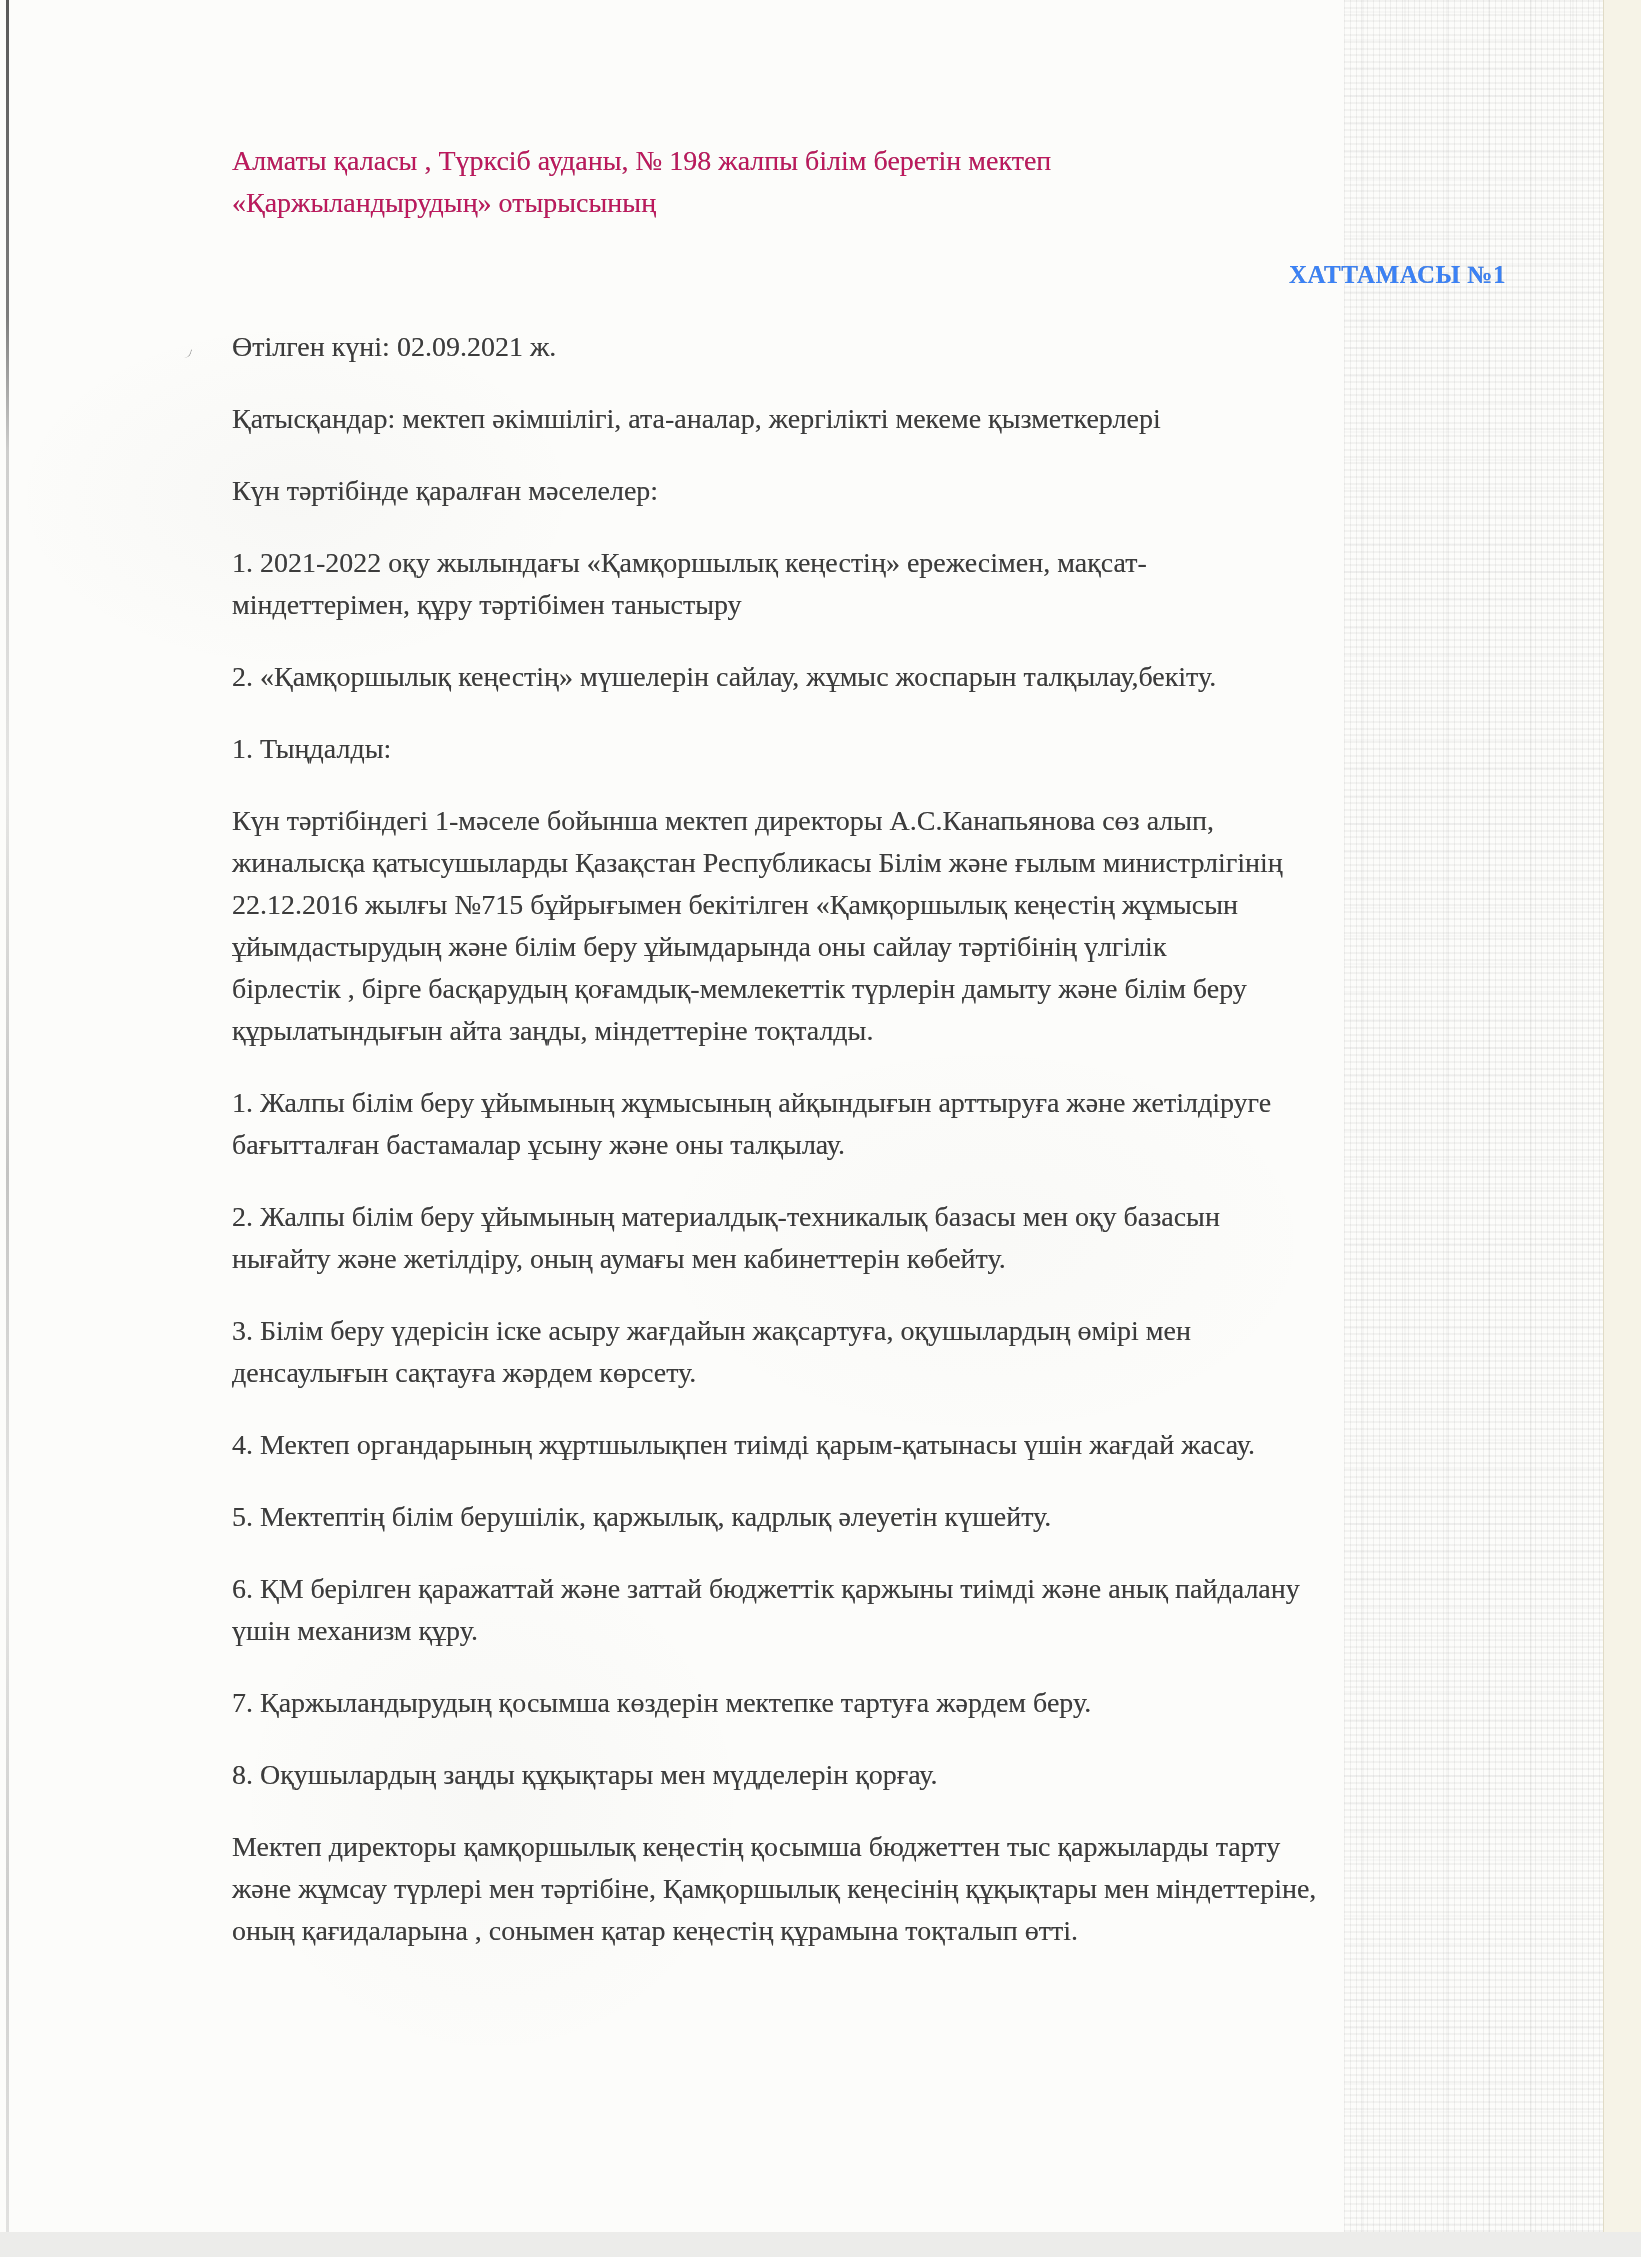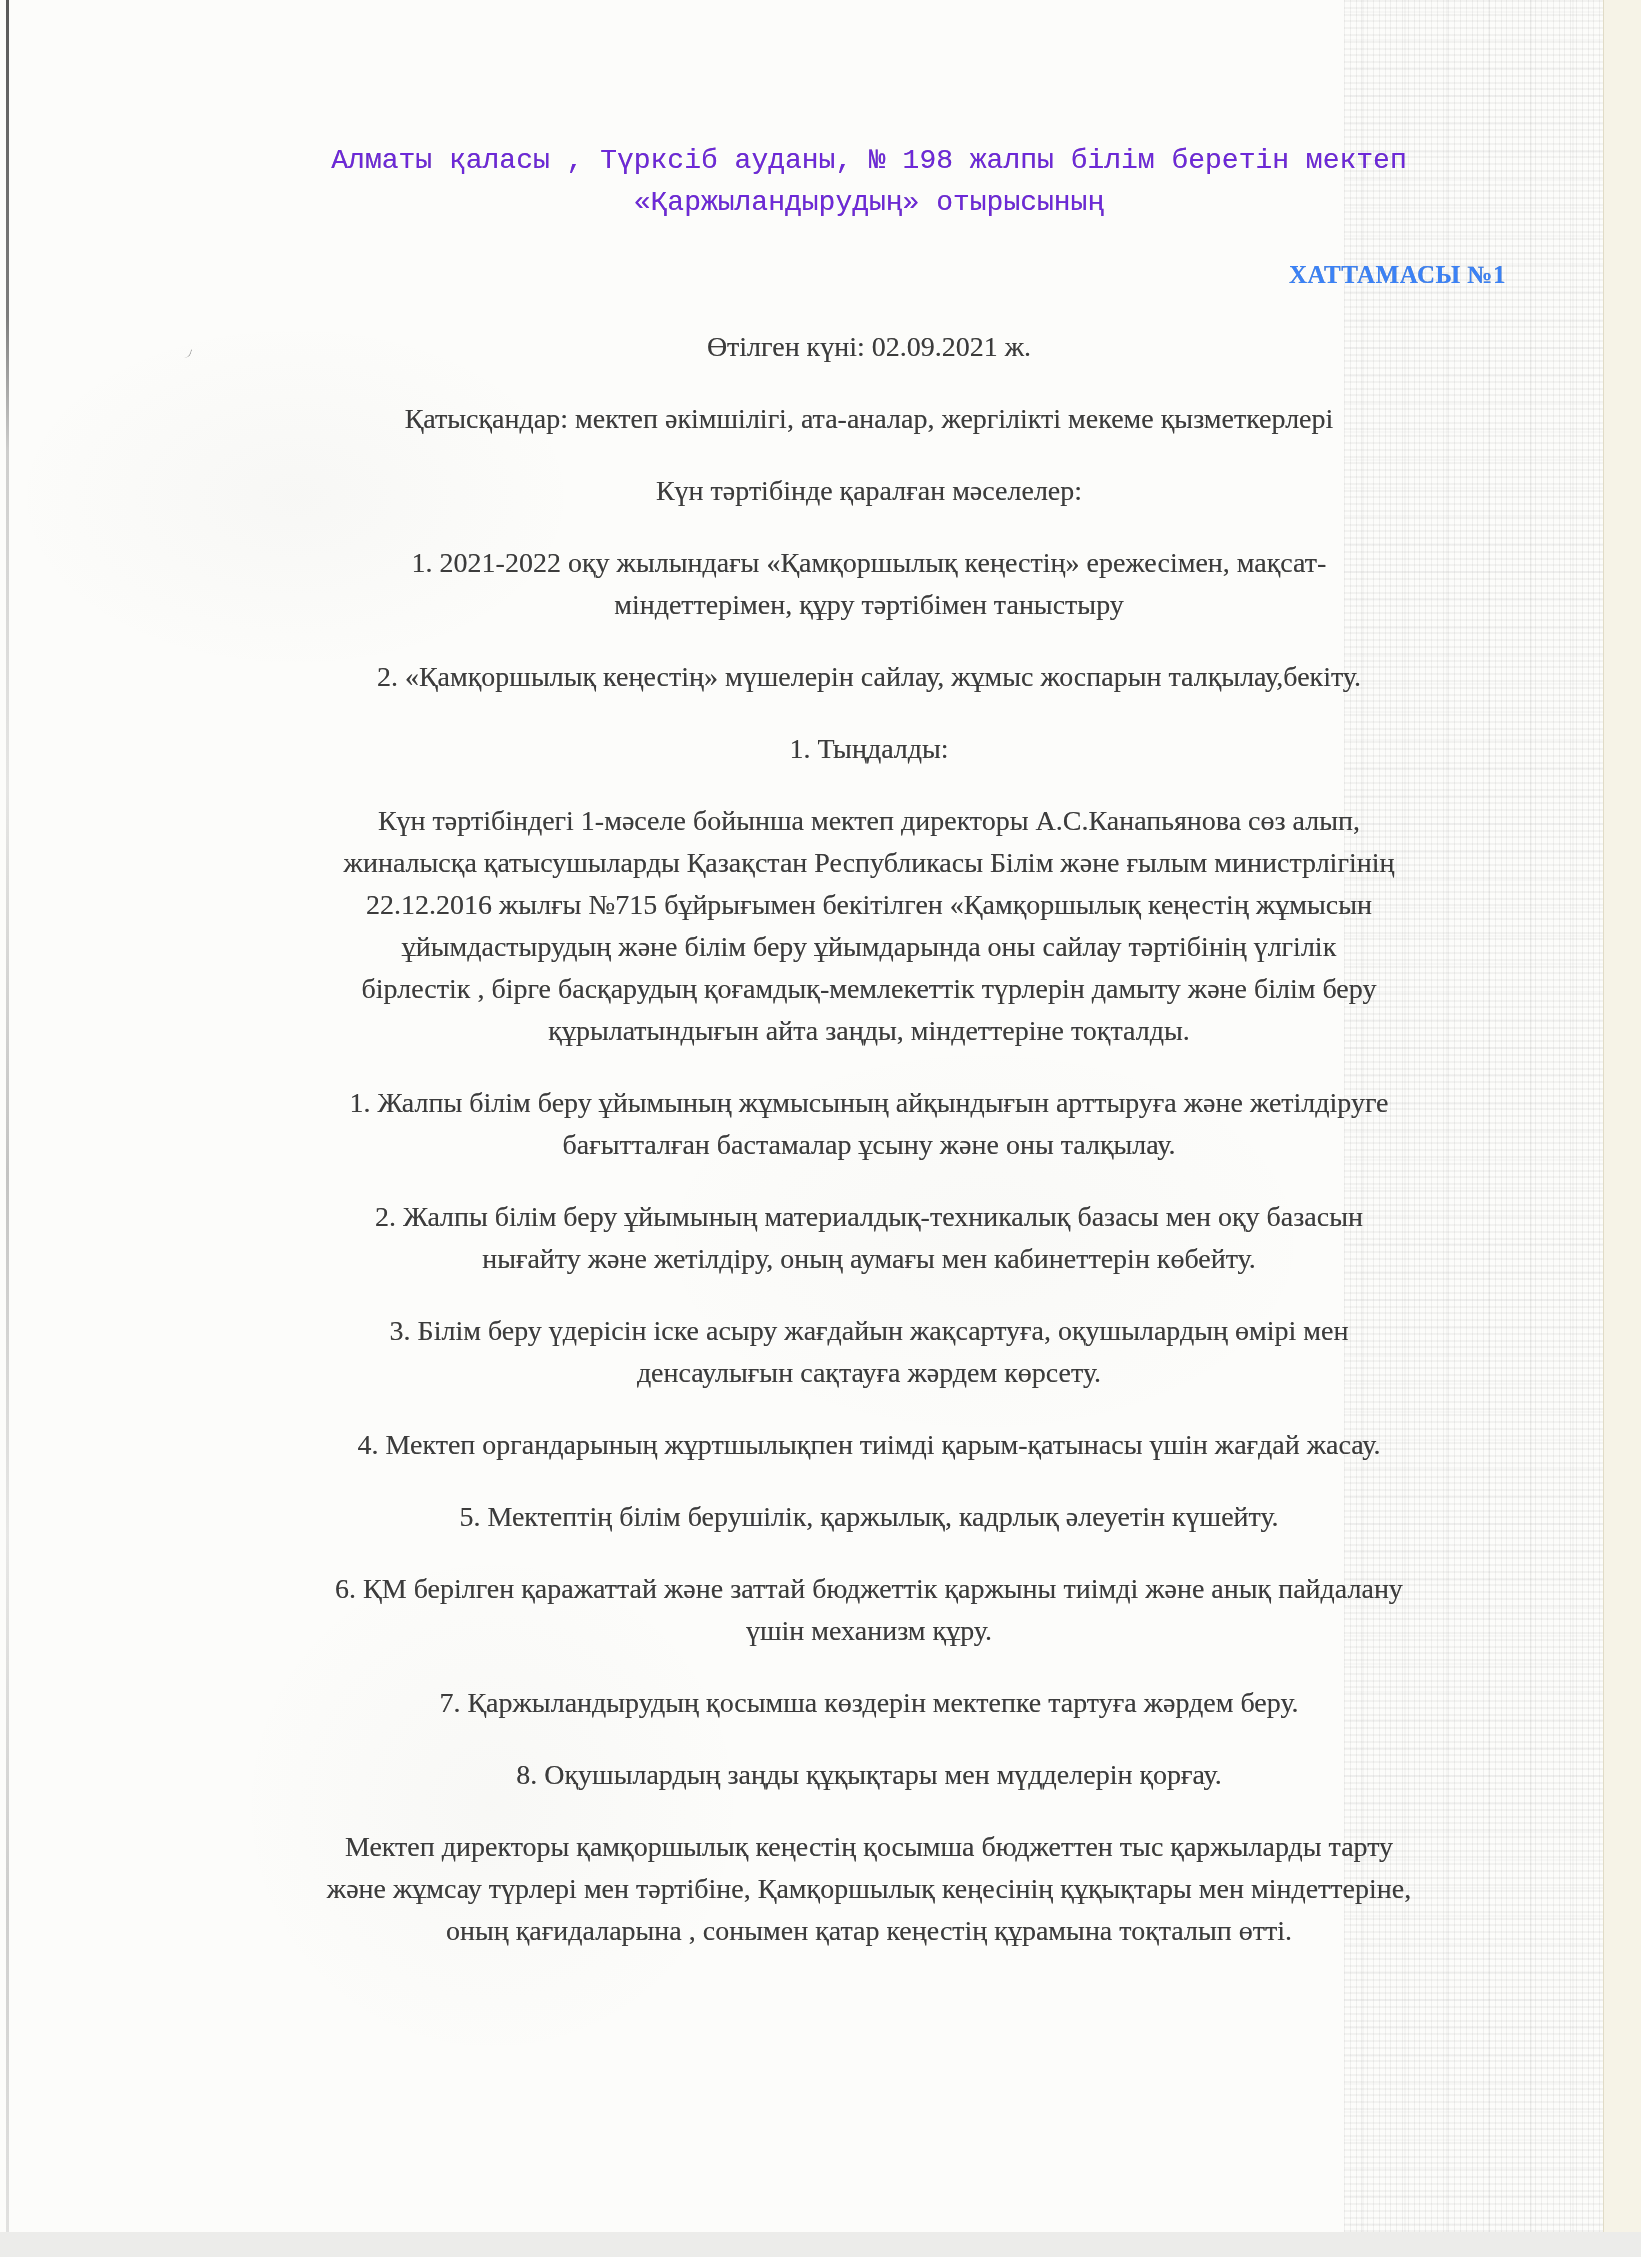--- a/index.html
+++ b/index.html
@@ -62,22 +62,22 @@
   }
 
   .content {
     position: absolute; left: 232px; top: 140px; width: 1274px;
     color: #3c3c3c;
     font-size: 28px;
     line-height: 42px;
     text-shadow: 0 0 0.6px rgba(70,70,70,0.55);
   }
   .line { white-space: nowrap; }
-  .block { margin: 0 0 30px 0; text-align: center; }
-  .doc-header { color: #6d28d9; font-family: Liberation Mono, monospace; }
+  .block { margin: 0 0 30px 0; }
+  .doc-header { color: #be185d; }
   .protocol-title {
     text-align: right;
     font-weight: bold;
     font-size: 25px;
     color: #3b82f6;
     margin: 30px 0 30px 0;
     letter-spacing: 0.5px;
   }
 </style>
 </head>

